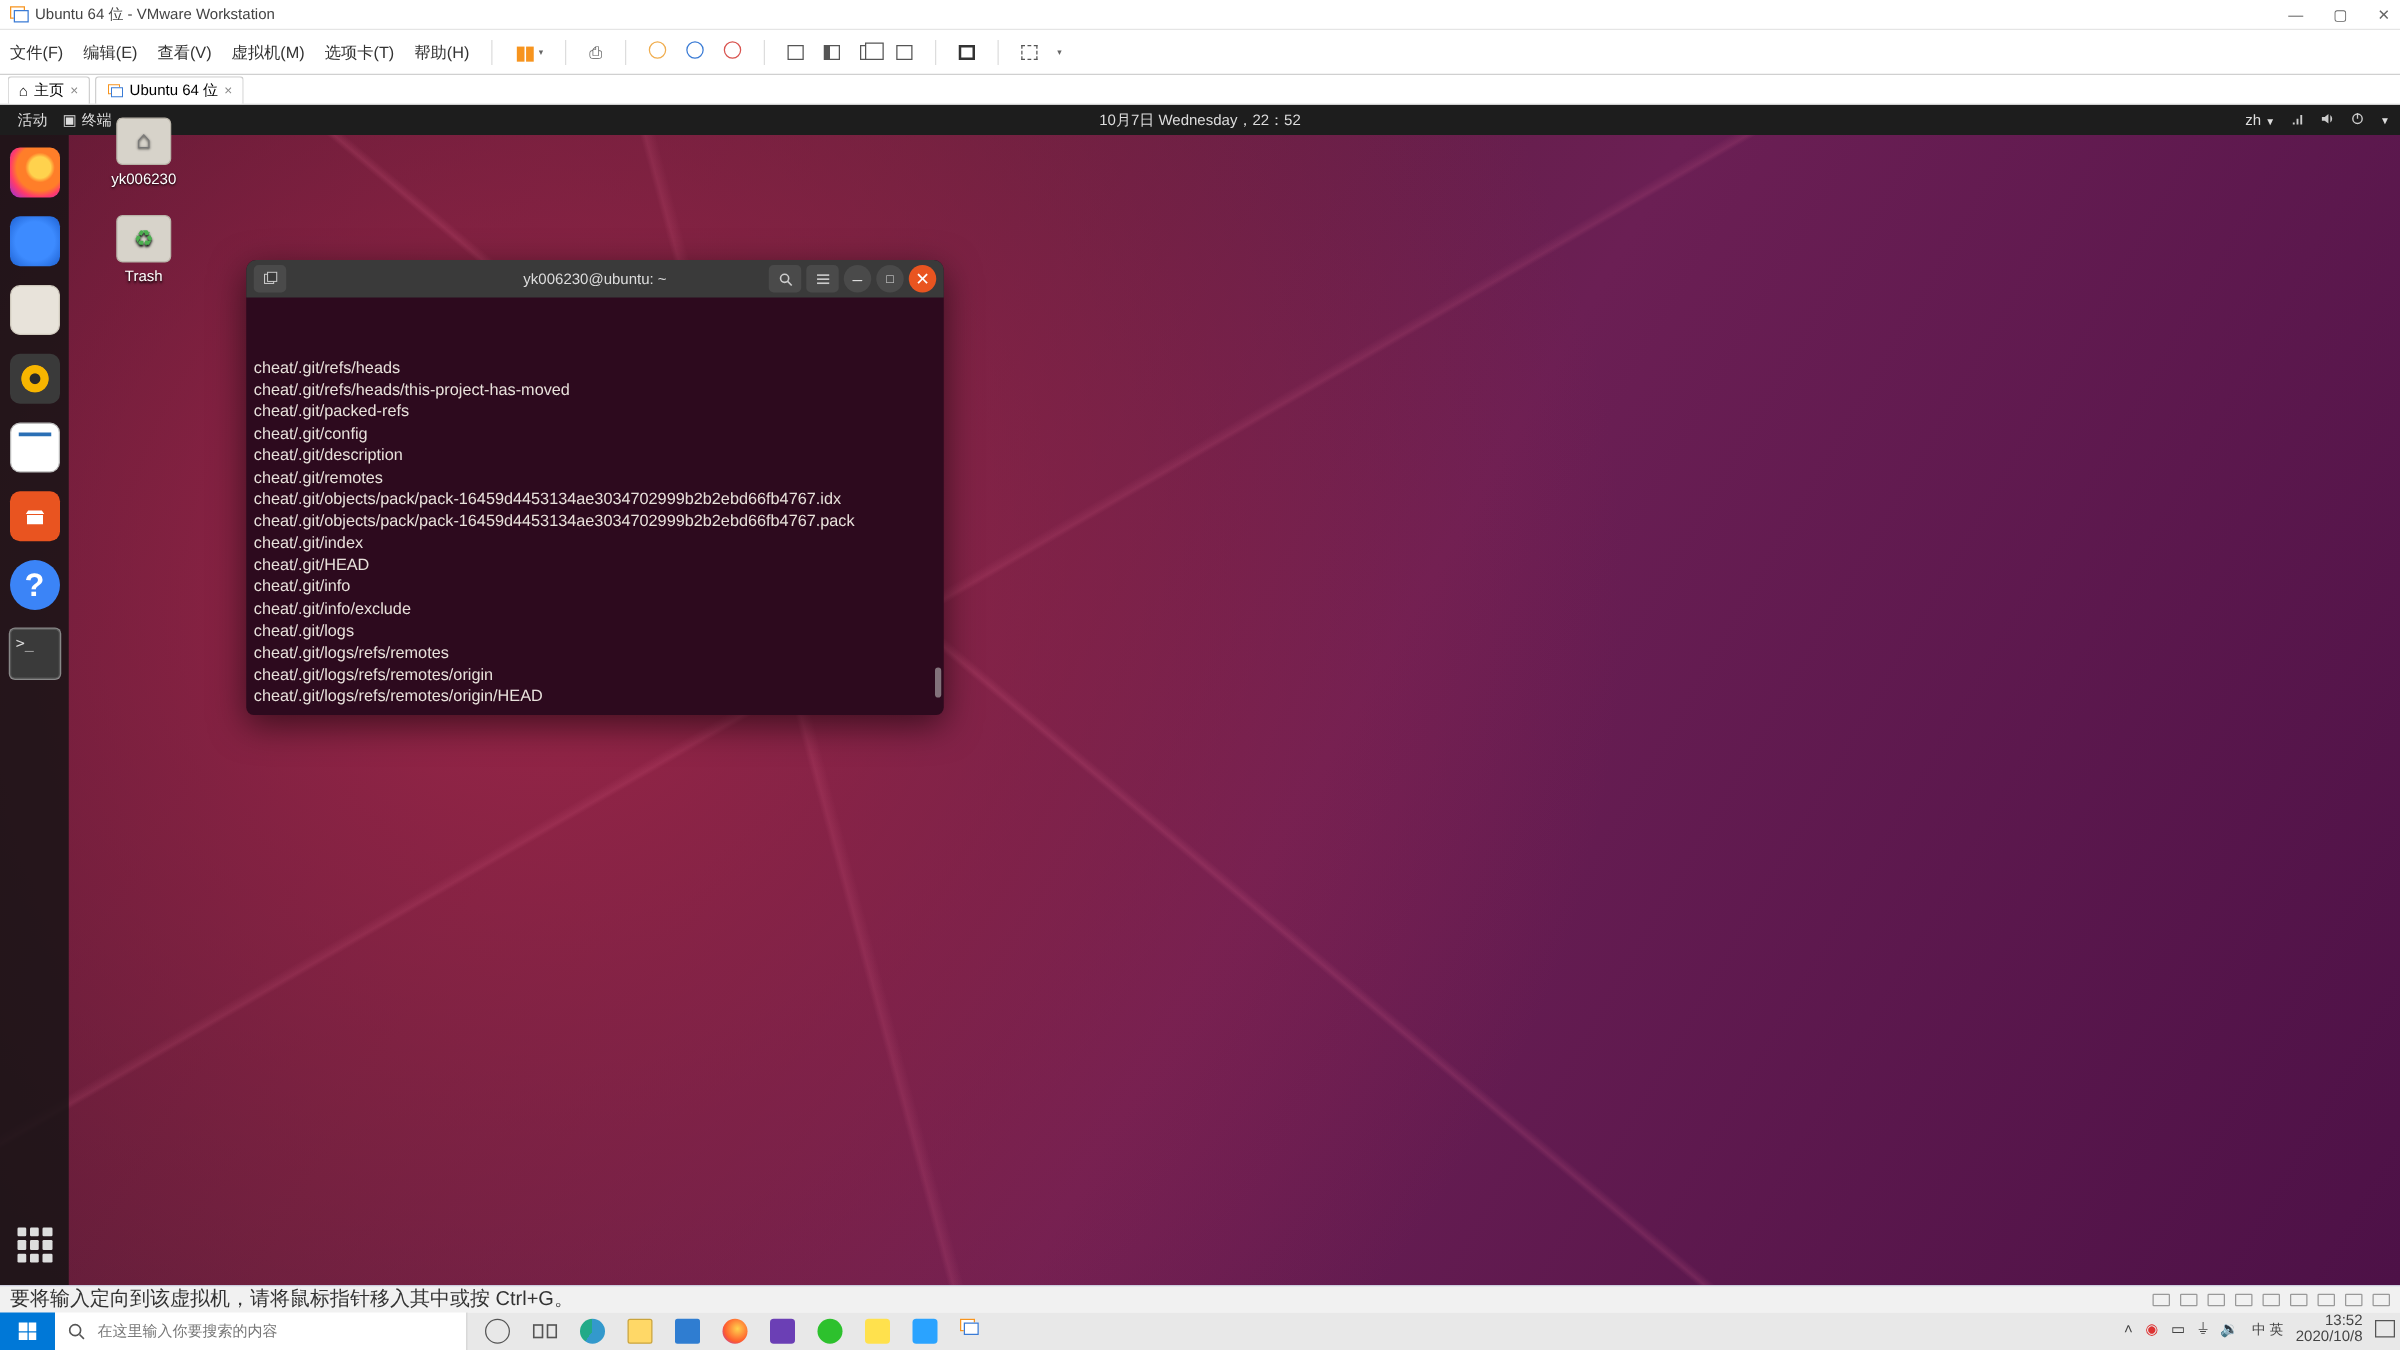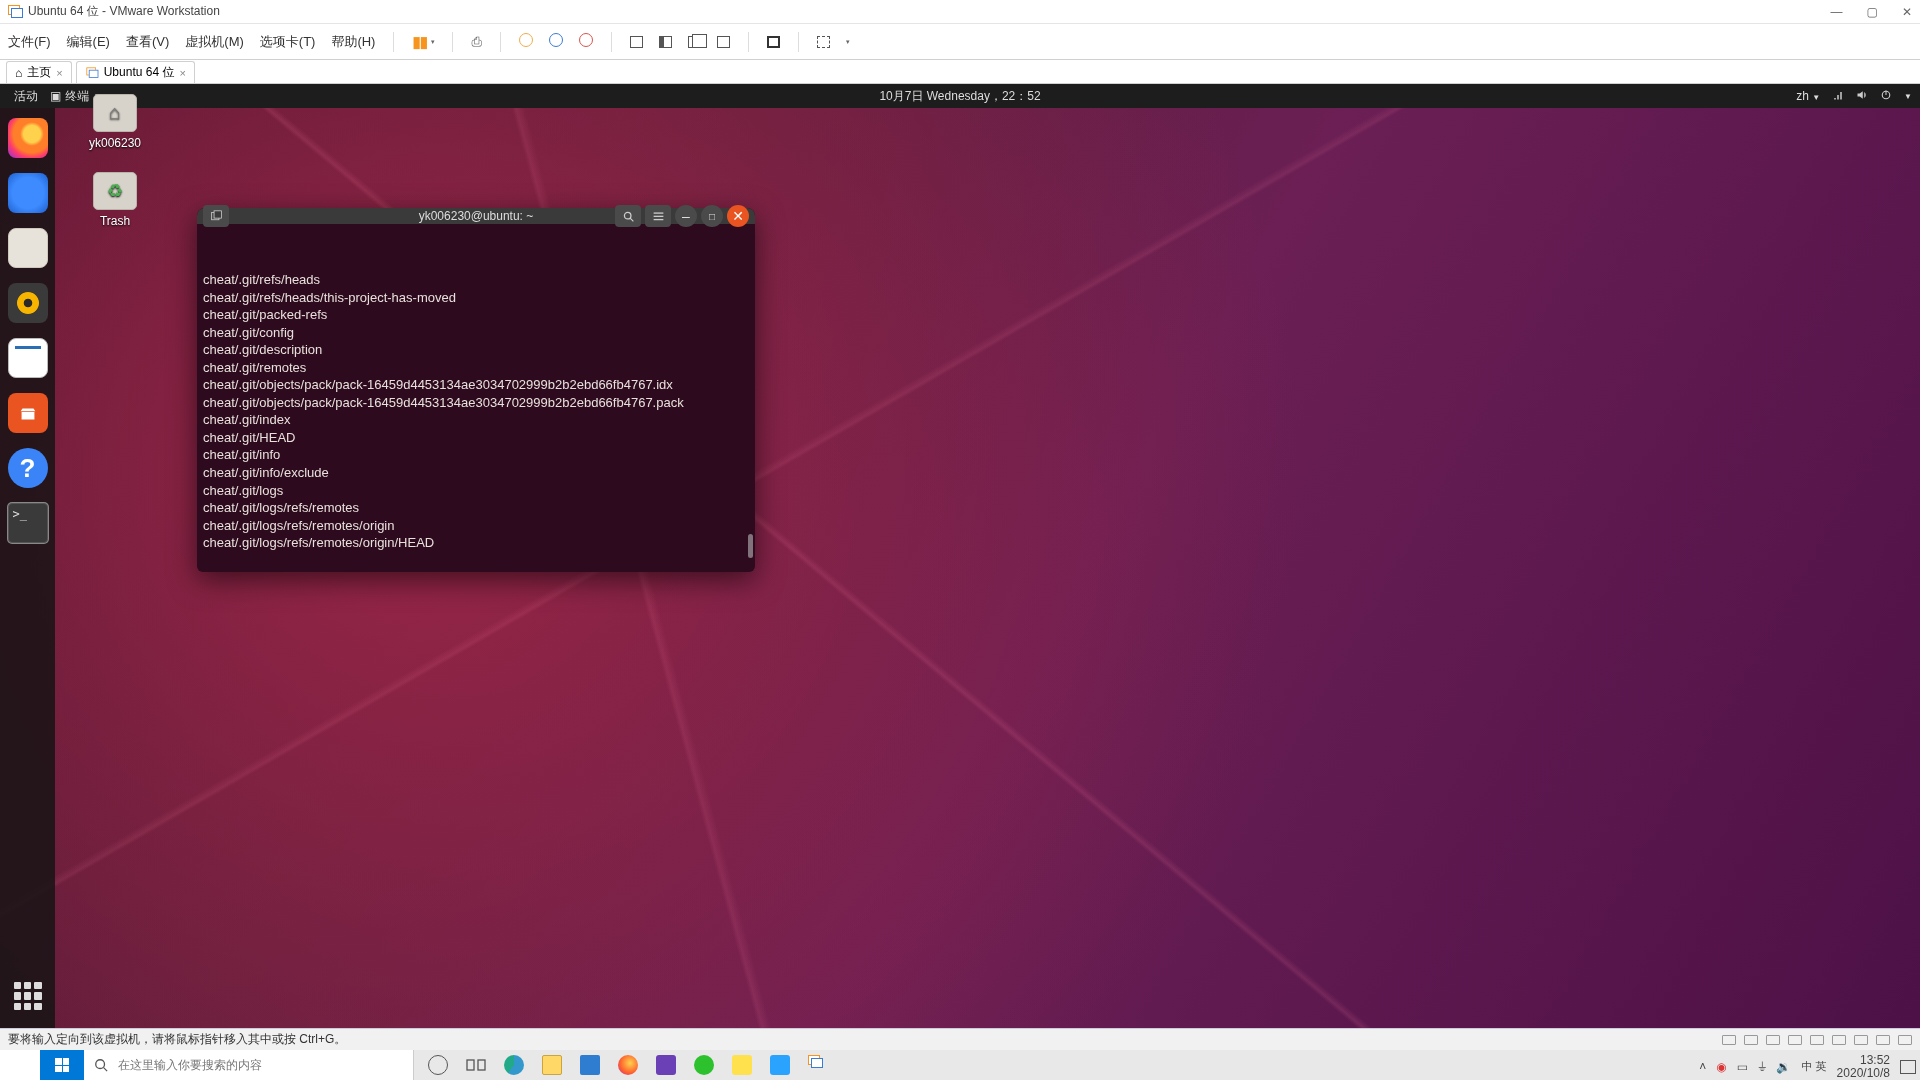--- a/index.html
+++ b/index.html
@@ -18,26 +18,26 @@
 .vmw-menubar .clk-blue{ color:#3a7bd5;}
 .vmw-menubar .clk-red { color:#d9534f;}
 .vmw-menubar .clk-orng{ color:#f0ad4e;}
 .vmw-menubar .win-sq{ width:13px; height:12px; border:1.5px solid #555; display:inline-block;}
 .vmw-menubar .win-db{ position:relative;}
 .vmw-menubar .win-db::after{content:"";position:absolute;width:13px;height:12px;border:1.5px solid #555;left:3px;top:-3px;background:#fff;}
 .vmw-tabs { height:24px; background:#fff; display:flex; align-items:flex-end; padding-left:6px; gap:4px; border-bottom:1px solid #d0d0d0;}
 .vmw-tabs .tab{ display:flex; align-items:center; height:22px; padding:0 8px; background:#fff; border:1px solid #d0d0d0; border-bottom:none; border-radius:3px 3px 0 0; font-size:12px; gap:5px;}
 .vmw-tabs .tab .x{ color:#888; font-size:11px;}
 
-.vmw-status { position:absolute; bottom:30px; left:0; right:0; height:22px; background:#f1f1f1; border-top:1px solid #ccd; display:flex; align-items:center; font-size:12px; color:#333; padding:0 8px;}
+.vmw-status { position:absolute; bottom:30px; left:0; right:0; height:22px; background:#f1f1f1; border-top:1px solid #ccd; display:flex; align-items:center; font-size:16px; color:#333; padding:0 8px;}
 .vmw-status .tray{ margin-left:auto; display:flex; gap:8px; color:#666;}
 .vmw-status .tray span{ width:14px; height:10px; display:inline-block; border:1px solid #999; border-radius:1px;}
 
 
-.win-taskbar{ position:absolute; bottom:0; left:0; right:0; height:30px; background:#e8e8e8; display:flex; align-items:flex-end; font-size:12px;margin-left:40px;}
+.win-taskbar{ position:absolute; bottom:0; left:0; right:0; height:30px; background:#e8e8e8; display:flex; align-items:flex-start; font-size:12px;}
 .win-taskbar .start{ width:44px; height:30px; background:#0078d7; color:#fff; display:flex; align-items:center; justify-content:center;}
 .win-taskbar .win-logo{ width:14px; height:14px; display:grid; grid-template-columns:1fr 1fr; grid-template-rows:1fr 1fr; gap:1px;}
 .win-taskbar .win-logo span{background:#fff;}
 .win-taskbar .search{ flex:0 0 330px; height:30px; background:#fff; display:flex; align-items:center; padding:0 10px; gap:10px; color:#777; border-right:1px solid #ccc;}
 .win-taskbar .search svg{ width:14px; height:14px;}
 .win-taskbar .tasks{ display:flex; align-items:center; gap:2px; margin-left:6px;}
 .win-taskbar .tasks .tbtn{ width:36px; height:30px; display:flex; align-items:center; justify-content:center;}
 .win-taskbar .tbtn svg,.win-taskbar .tbtn span{ width:20px; height:20px;}
 .win-taskbar .sys{ margin-left:auto; display:flex; align-items:center; gap:10px; padding-right:4px; color:#444;}
 .win-taskbar .sys .clock{ text-align:right; line-height:1.1;}
@@ -90,21 +90,21 @@
 
 .dicon{ position:absolute; width:70px; text-align:center; color:#fff; font-size:12px; text-shadow:0 1px 2px #000;}
 .dicon .box{ width:44px; height:38px; margin:0 auto 4px; border-radius:5px; background:#d7d3ca; border:1px solid #b9b4a9; position:relative;}
 .dicon.home{ top:10px; left:80px;}
 .dicon.trash{ top:88px; left:80px;}
 .dicon.trash .box::after{content:"♻";color:#4caf50;font-size:18px;position:absolute;inset:0;line-height:36px;}
 .dicon.home .box::after{content:"⌂";color:#777;font-size:20px;position:absolute;inset:0;line-height:34px;}
 
 
 .terminal{ position:absolute; top:124px; left:197px; width:558px; height:364px; background:#2d0a1e; border-radius:8px 8px 6px 6px; box-shadow:0 8px 28px rgba(0,0,0,.55); display:flex; flex-direction:column;}
-.term-head{ height:16px; background:#3a3a3a; border-radius:8px 8px 0 0; display:flex; align-items:center; color:#ddd; font-size:12px; position:relative;}
+.term-head{ height:30px; background:#3a3a3a; border-radius:8px 8px 0 0; display:flex; align-items:center; color:#ddd; font-size:12px; position:relative;}
 .term-head .newtab{ width:26px; height:22px; margin-left:6px; background:#4a4a4a; border-radius:4px; display:flex; align-items:center; justify-content:center;}
 .term-head .title{ position:absolute; left:50%; transform:translateX(-50%); font-weight:500;}
 .term-head .right{ margin-left:auto; display:flex; align-items:center; gap:4px; margin-right:6px;}
 .term-head .hbtn{ width:26px; height:22px; background:#4a4a4a; border-radius:4px; display:flex; align-items:center; justify-content:center;}
 .term-head .wbtn{ width:22px; height:22px; border-radius:50%; background:#4a4a4a; display:flex; align-items:center; justify-content:center; font-size:14px;}
 .term-head .close{ background:#e95420;}
 .term-body{ flex:1; padding:3px 6px 6px; font:13px/1.35 "Ubuntu Mono","DejaVu Sans Mono",monospace; color:#e8e1db; overflow:hidden; position:relative;margin-top:44px;}
 .term-body .scrollthumb{ position:absolute; right:2px; bottom:14px; width:5px; height:24px; background:rgba(200,200,200,.55); border-radius:3px;}
 
 

